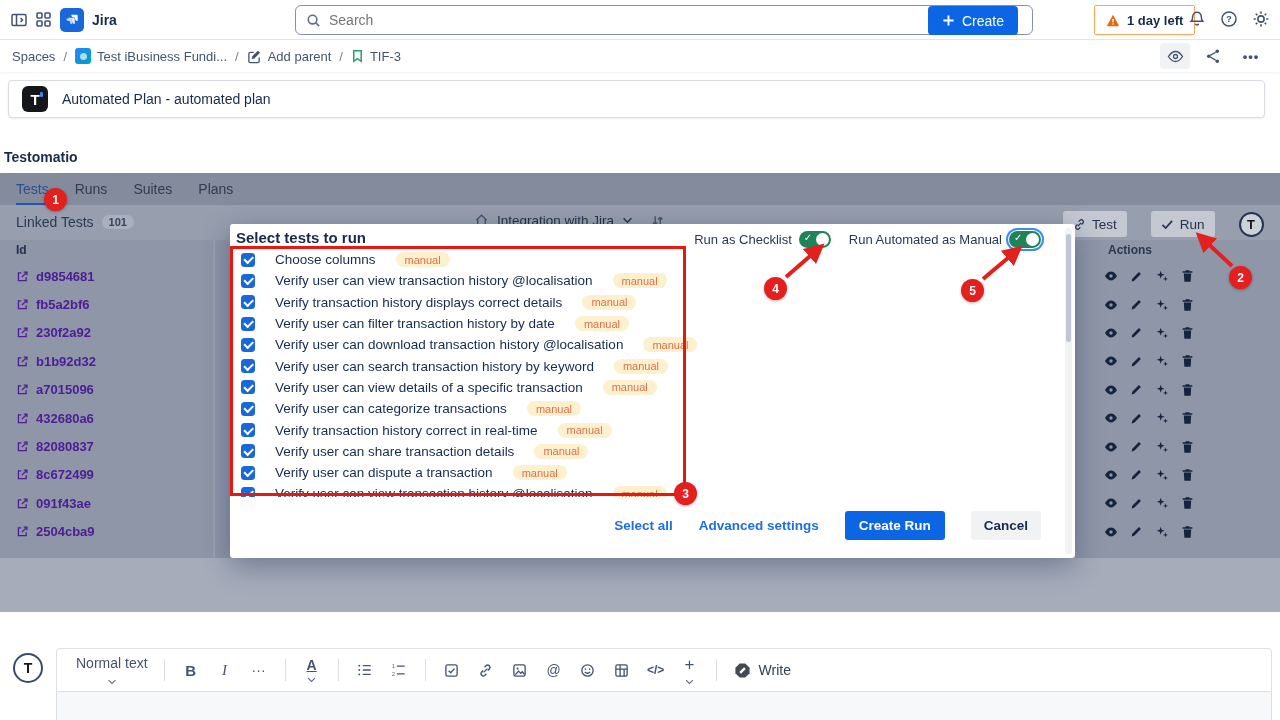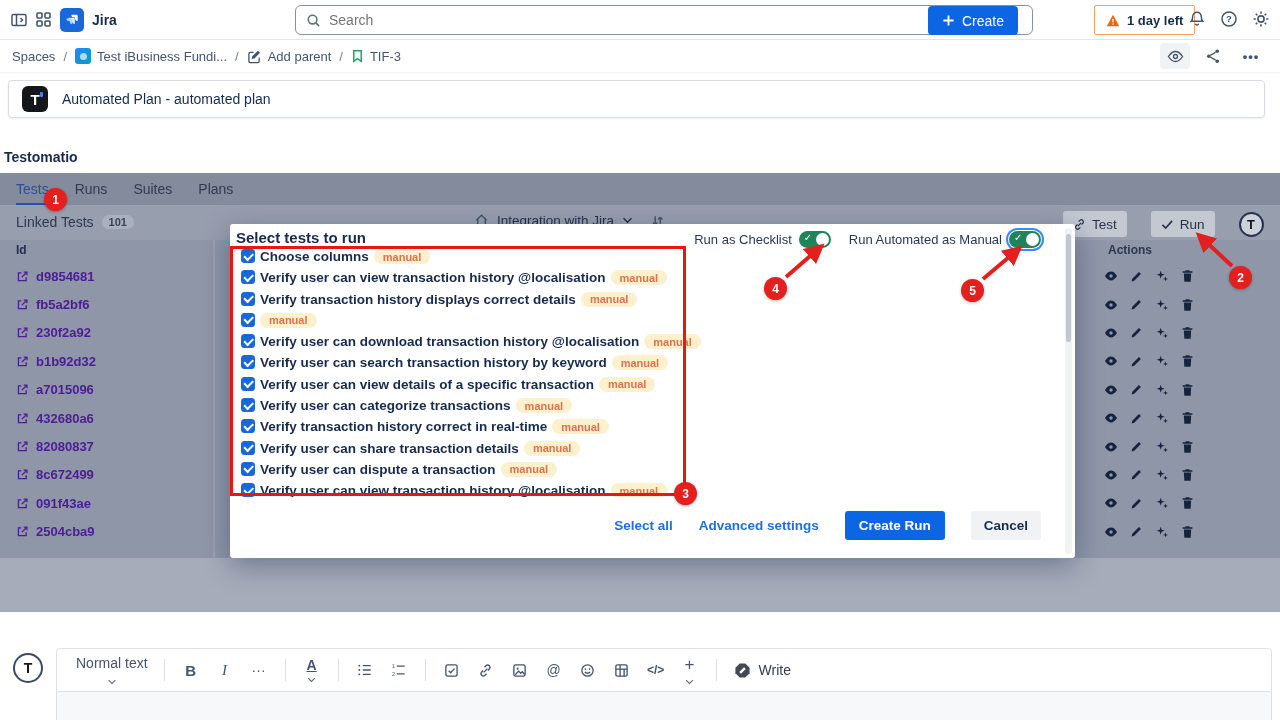--- a/index.html
+++ b/index.html
@@ -64,21 +64,21 @@
   
   .modal { left:230px; top:224px; width:845px; height:334px; background:#fff; border-radius:3px; box-shadow:0 8px 28px rgba(9,30,66,.35); z-index:10; }
   .modal-title { position:absolute; left:6px; top:5px; font-size:15px; font-weight:bold; color:#172b4d; }
   .toggles { position:absolute; right:34px; top:7px; display:flex; align-items:center; gap:18px; }
   .tgl-group { display:flex; align-items:center; gap:7px; font-size:13px; color:#293855; }
   .toggle { width:32px; height:17px; border-radius:9px; background:#1f845a; position:relative; cursor:pointer; flex:0 0 auto; }
   .toggle::before { content:"✓"; position:absolute; left:5px; top:1px; font-size:10px; color:#fff; }
   .toggle::after { content:""; position:absolute; right:2px; top:2px; width:13px; height:13px; border-radius:50%; background:#fff; }
   .toggle.focused { box-shadow:0 0 0 1px #fff, 0 0 0 3px #388bff; }
   .test-list { position:absolute; left:6px; top:25px; width:700px; height:248px; overflow:hidden; }
-  .test-row { height:21.3px; display:flex; align-items:flex-start; gap:5px; padding-left:5px;font-weight:bold; }
+  .test-row { height:21.3px; display:flex; align-items:center; gap:20px; padding-left:5px; }
   .cb { width:14px; height:14px; border-radius:3.5px; background:#1868db; position:relative; flex:0 0 auto; cursor:pointer; }
   .cb::after { content:""; position:absolute; left:3px; top:3.5px; width:7px; height:3.5px; border-left:2px solid #fff; border-bottom:2px solid #fff; transform:rotate(-45deg); }
   .test-label { font-size:13.5px; color:#172b4d; }
   .manual-badge { font-size:11px; color:#dd7150; background:#fdf0cc; border-radius:9px; padding:1.5px 9px; }
   .modal-footer { position:absolute; right:34px; bottom:18px; display:flex; align-items:center; gap:26px; }
   .link-btn { color:#1f6fe0; font-size:13.5px; font-weight:600; cursor:pointer; }
   .primary-btn { background:#0c66e4; color:#fff; font-size:13.5px; font-weight:600; border-radius:3px; height:29px; padding:7px 14px; display:flex; align-items:center; cursor:pointer; }
   .subtle-btn { background:#f1f2f4; color:#172b4d; font-size:13.5px; font-weight:600; border-radius:3px; height:29px; padding:0 13px; display:flex; align-items:center; cursor:pointer; }
   .modal-scroll { position:absolute; right:3px; top:4px; width:7px; height:326px; background:#f1f2f4; border-radius:4px; }
   .modal-thumb { position:absolute; left:1px; top:6px; width:5px; height:108px; background:#c1c7d0; border-radius:3px; }
@@ -596,20 +596,21 @@
       </div>
 
       <div class="test-row">
         <span class="cb"></span>
         <span class="test-label">Verify transaction history displays correct details</span>
         <span class="manual-badge">manual</span>
       </div>
 
       <div class="test-row">
         <span class="cb"></span>
+        <span class="test-label">Verify user can filter transaction history by date</span>
         <span class="manual-badge">manual</span>
       </div>
 
       <div class="test-row">
         <span class="cb"></span>
         <span class="test-label">Verify user can download transaction history @localisation</span>
         <span class="manual-badge">manual</span>
       </div>
 
       <div class="test-row">

